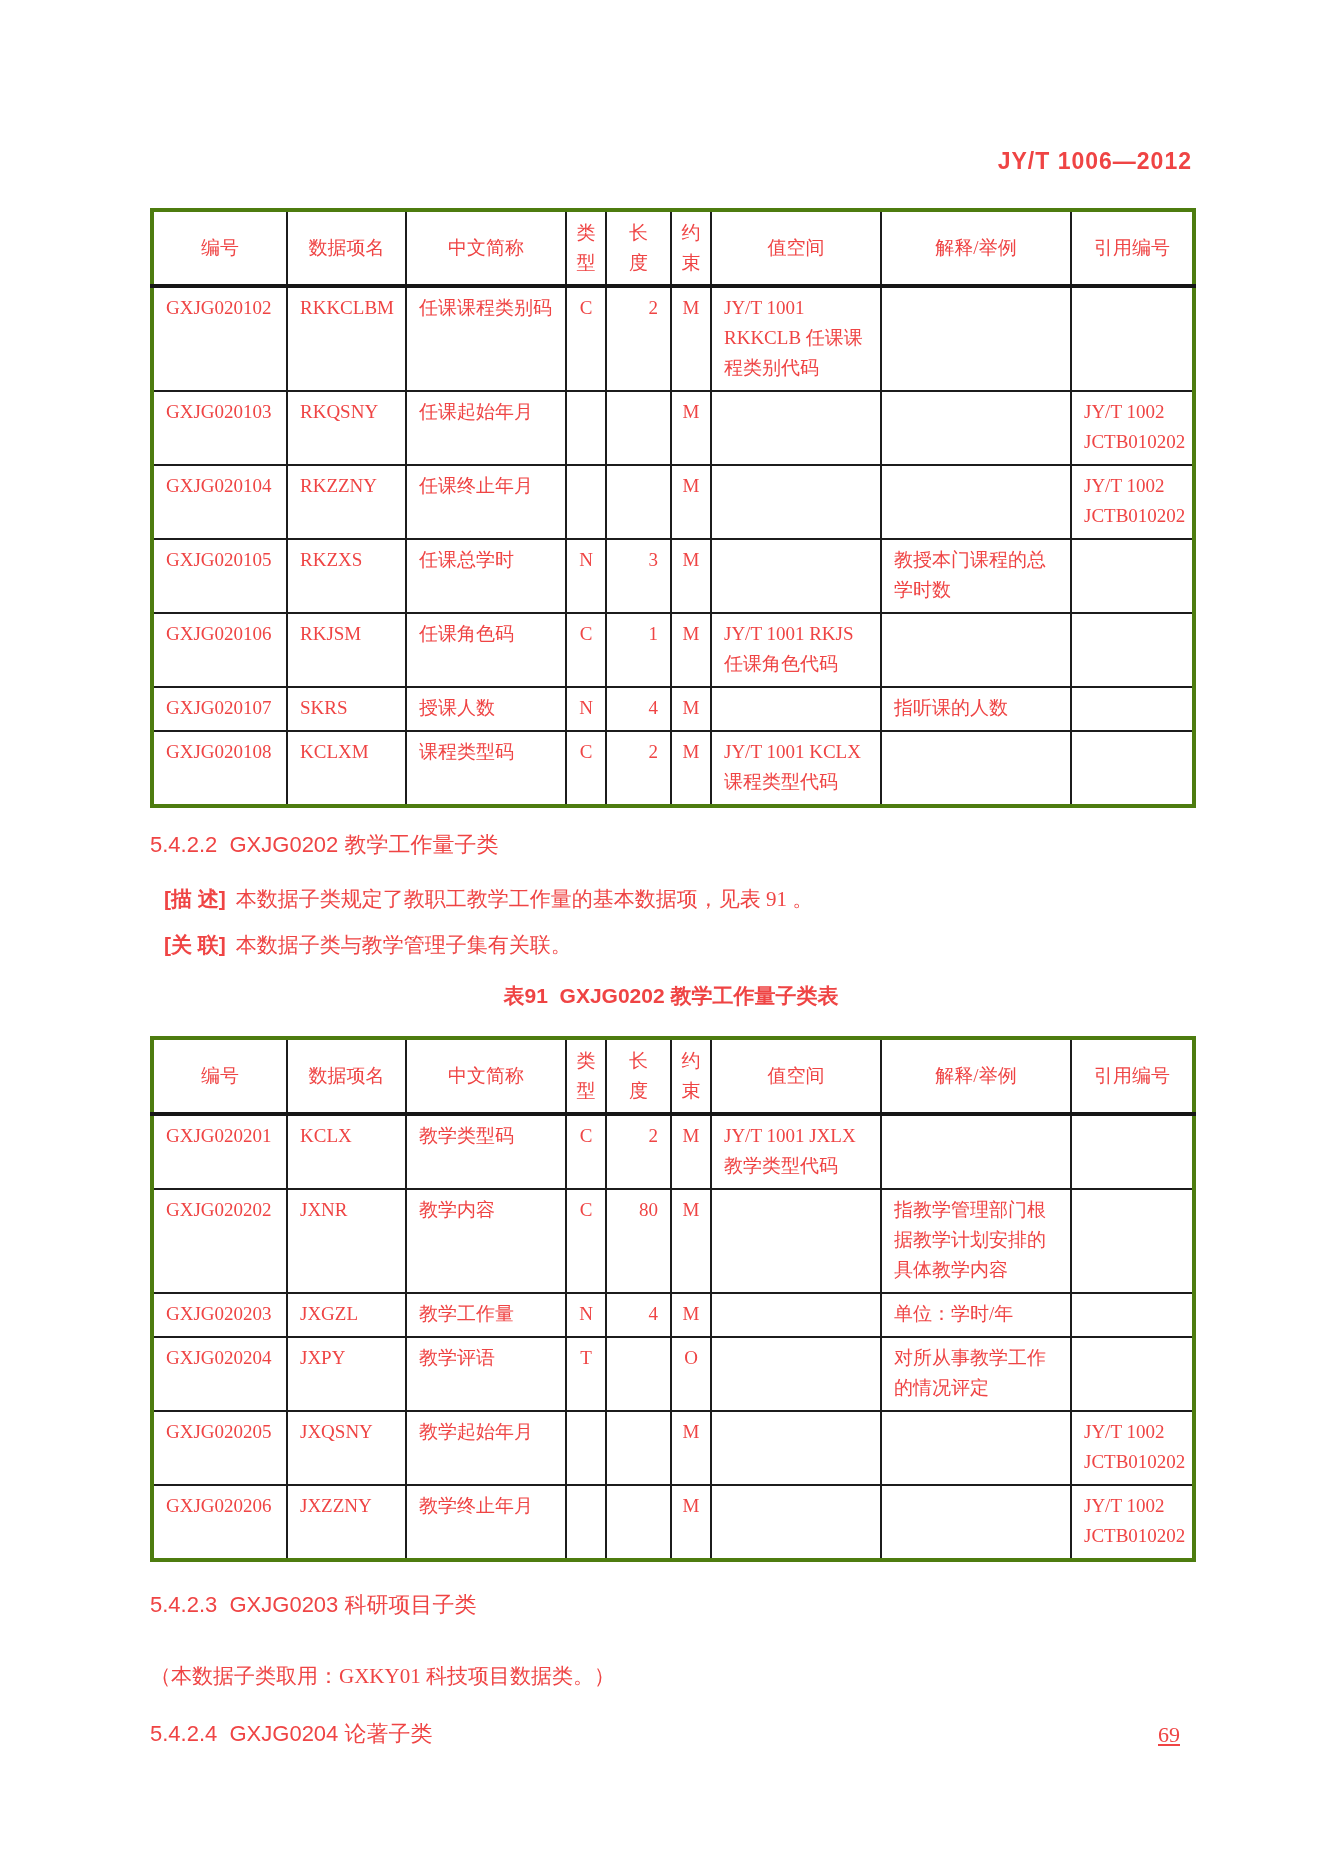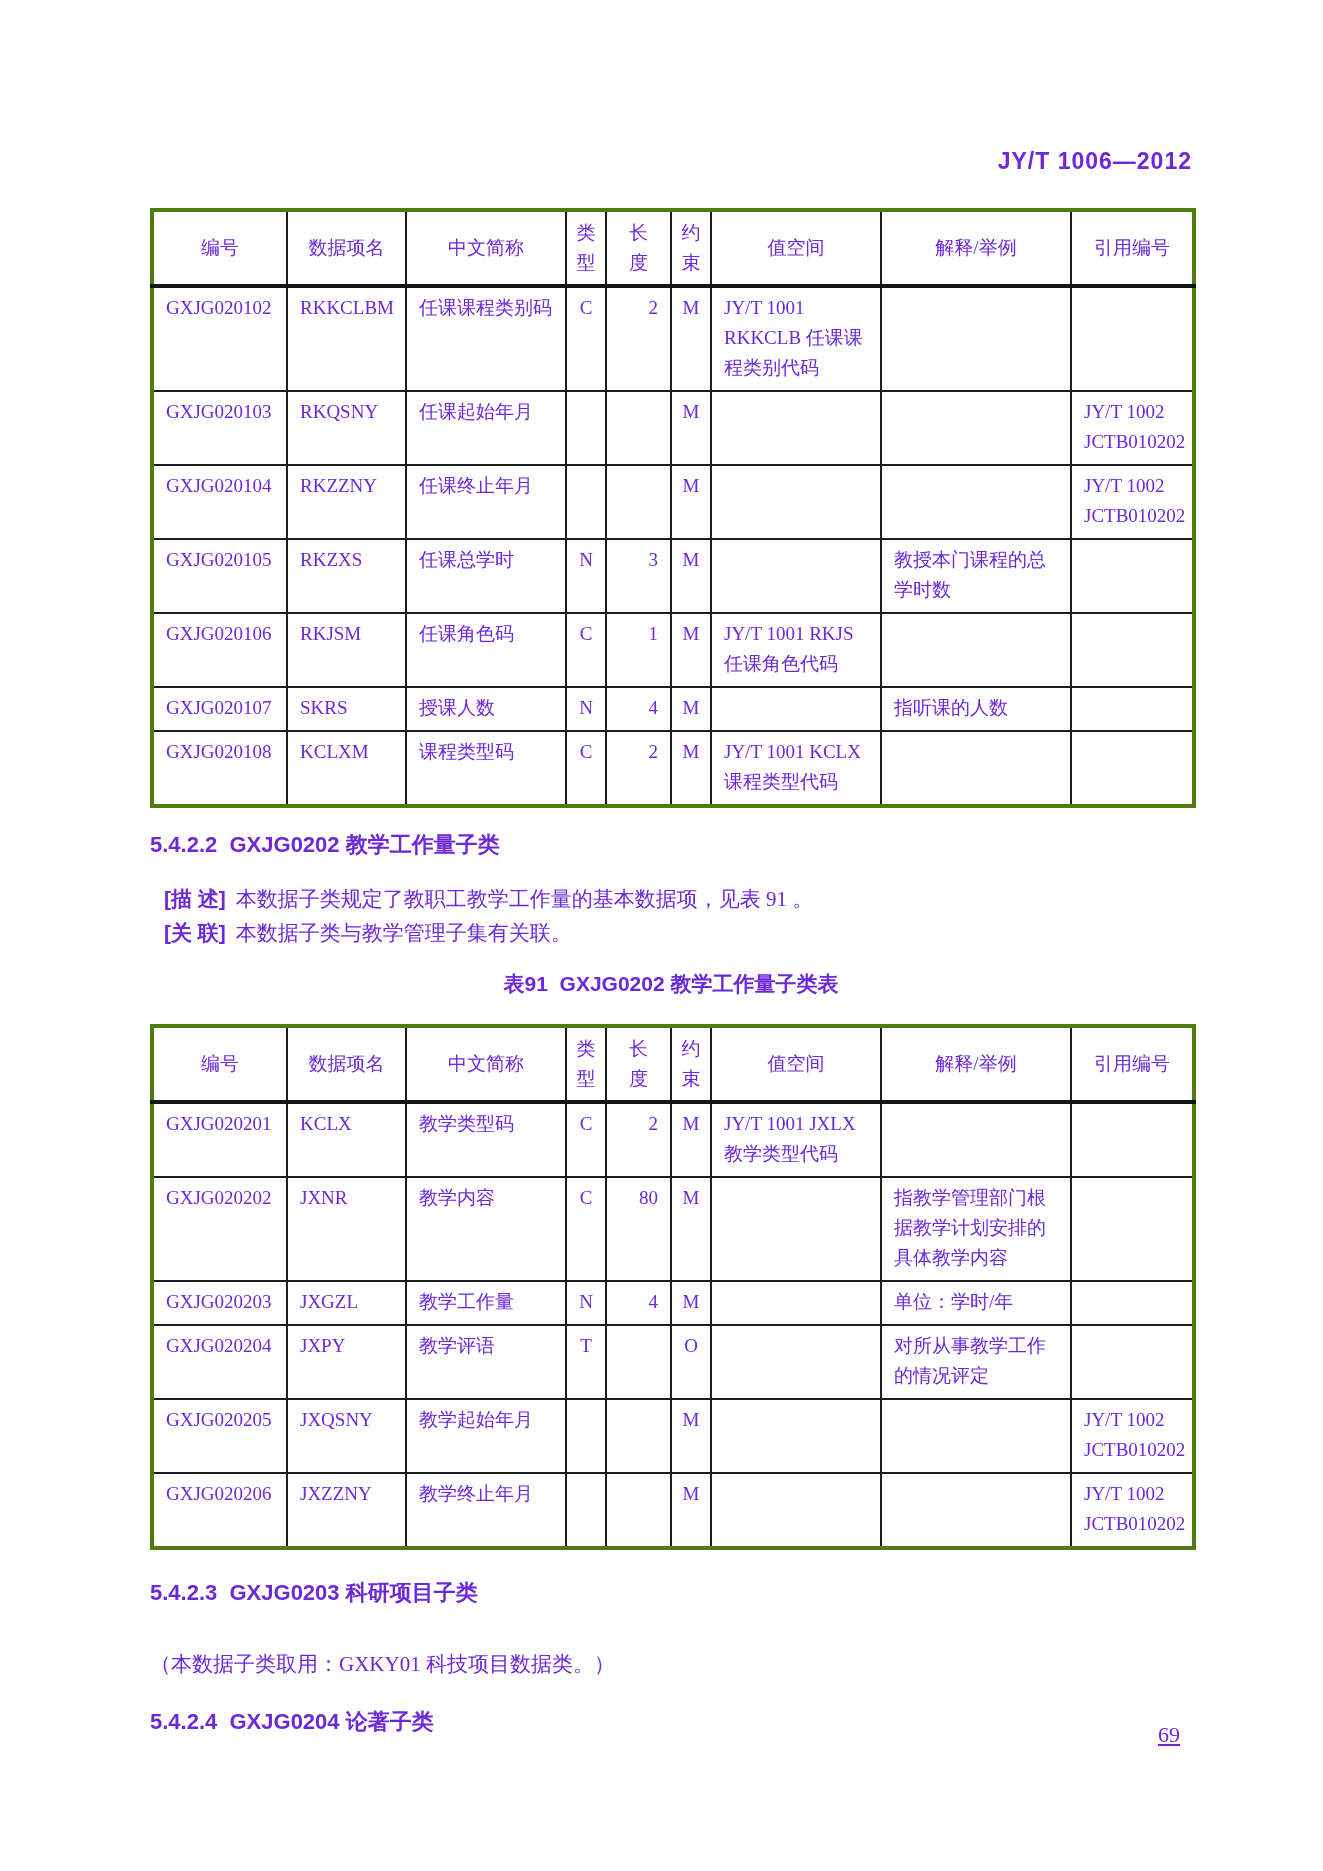--- a/index.html
+++ b/index.html
@@ -1,21 +1,21 @@
 <!DOCTYPE html>
 <html><head>
 <meta charset="utf-8">
 <style>
   html, body { margin: 0; padding: 0; background: #ffffff; }
   .page {
     position: relative;
     width: 1323px;
     height: 1871px;
     background: #ffffff;
-    color: #6d28d9;
+    color: #ef4444;
     box-sizing: border-box;
     padding: 146px 131px 0 150px;
     font-family: "Liberation Serif", "DejaVu Serif", serif;
     overflow: hidden;
   }
   .doc-number {
     text-align: right;
     font-family: "Liberation Sans", "DejaVu Sans", sans-serif;
     font-weight: 700;
     font-size: 23px;
@@ -45,38 +45,38 @@
     text-align: center;
     vertical-align: middle;
     padding: 6px 2px;
   }
   table.data-table td { padding: 5px 8px 7px 12px; text-align: left; }
   table.data-table td.c-type { text-align: center; padding: 5px 2px 7px 2px; }
   table.data-table td.c-len  { text-align: right;  padding: 5px 12px 7px 2px; }
   table.data-table td.c-cons { text-align: center; padding: 5px 2px 7px 2px; }
   .section-heading {
     font-family: "Liberation Sans", "DejaVu Sans", sans-serif;
-    font-weight: 700;
+    font-weight: 400;
     font-size: 22px;
     line-height: 30px;
     margin: 22px 0 0 0;
     white-space: pre-wrap;
   }
   .body-para {
     font-size: 21px;
     line-height: 33px;
     margin: 22px 0 0 14px;
     white-space: pre-wrap;
   }
   .body-para .bracket-label {
     font-family: "Liberation Sans", "DejaVu Sans", sans-serif;
     font-weight: 700;
     margin-right: 10px;
   }
-  .rel-para { margin-top: 0; }
+  .rel-para { margin-top: 12px; }
   .table-caption {
     text-align: center;
     font-family: "Liberation Sans", "DejaVu Sans", sans-serif;
     font-weight: 700;
     font-size: 21px;
     line-height: 28px;
     margin-top: 20px;
     white-space: pre-wrap;
   }
   .note-para {

